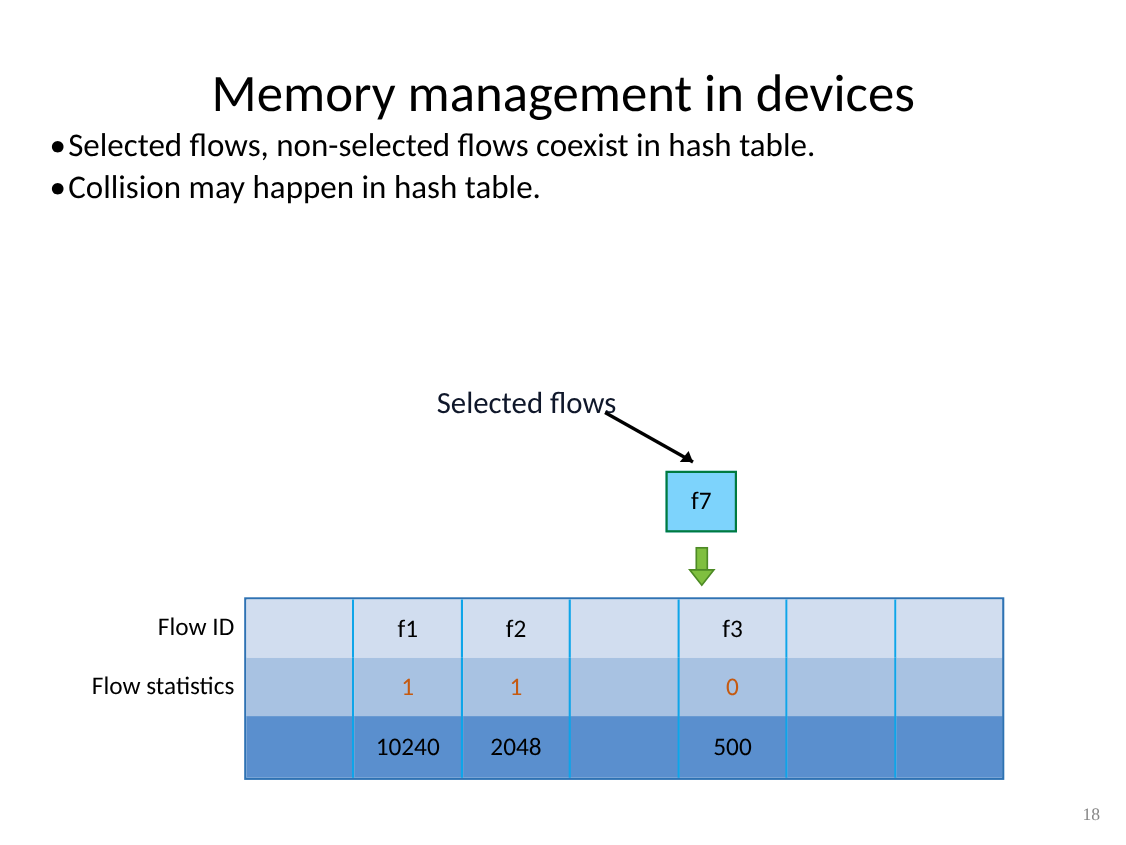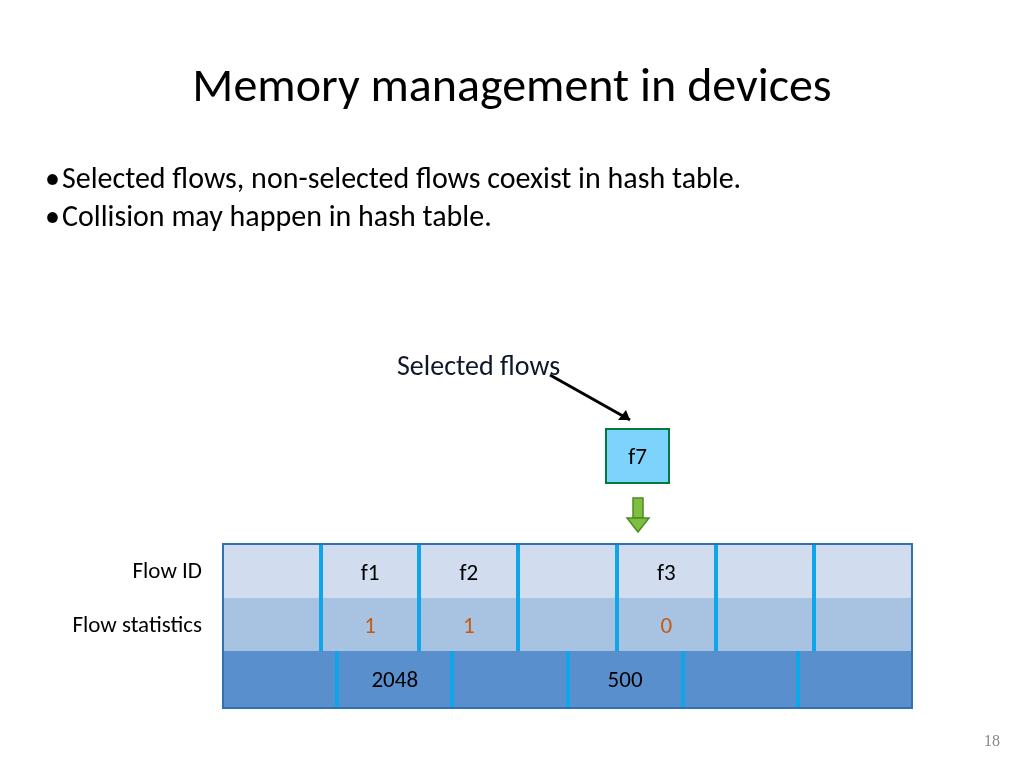--- a/index.html
+++ b/index.html
@@ -12,21 +12,20 @@
     overflow: hidden;
   }
   .title {
     font-size: 48px;
     color: #000;
     text-align: center;
     padding-top: 55px;
     font-weight: 400;
   }
   .bullets {
-    margin-top: 45px;
     margin-left: 45px;
     font-size: 30px;
     color: #000;
     line-height: 1.25;
   }
   .bullet-marker { margin-right: 2px; }
   .label-selected-flows {
     position: absolute;
     left: 397px;
     top: 348px;
@@ -68,33 +67,33 @@
     width: 691px;
     border: 2px solid #2e72b3;
   }
   .row {
     display: flex;
     height: 53px;
   }
   .row3 { height: 56px; }
   .cell {
     flex: 1;
-    border-right: 4px solid #0ea5e9;
+    border-right: 2px solid #0ea5e9;
     display: flex;
     align-items: center;
     justify-content: center;
     font-size: 23px;
   }
   .cell:last-child { border-right: none; }
   .r1 { background: #d1ddef; color: #000; }
   .r2 { background: #a8c2e2; color: #c55a11; }
   .r3 { background: #5a8fce; color: #000; }
   .row-labels {
     position: absolute;
-    left: 49px;
+    left: 60px;
     top: 543px;
     width: 165px;
     font-size: 23px;
   }
   .rl {
     height: 53px;
     display: flex;
     align-items: center;
     justify-content: flex-end;
     padding-right: 12px;
@@ -153,20 +152,21 @@
     <div class="cell r2"></div>
     <div class="cell r2">1</div>
     <div class="cell r2">1</div>
     <div class="cell r2"></div>
     <div class="cell r2">0</div>
     <div class="cell r2"></div>
     <div class="cell r2"></div>
   </div>
   <div class="row row3">
     <div class="cell r3"></div>
+    <div class="cell r3">10240</div>
     <div class="cell r3">2048</div>
     <div class="cell r3"></div>
     <div class="cell r3">500</div>
     <div class="cell r3"></div>
     <div class="cell r3"></div>
   </div>
 </div>
 
 <div class="page-num">18</div>
 

